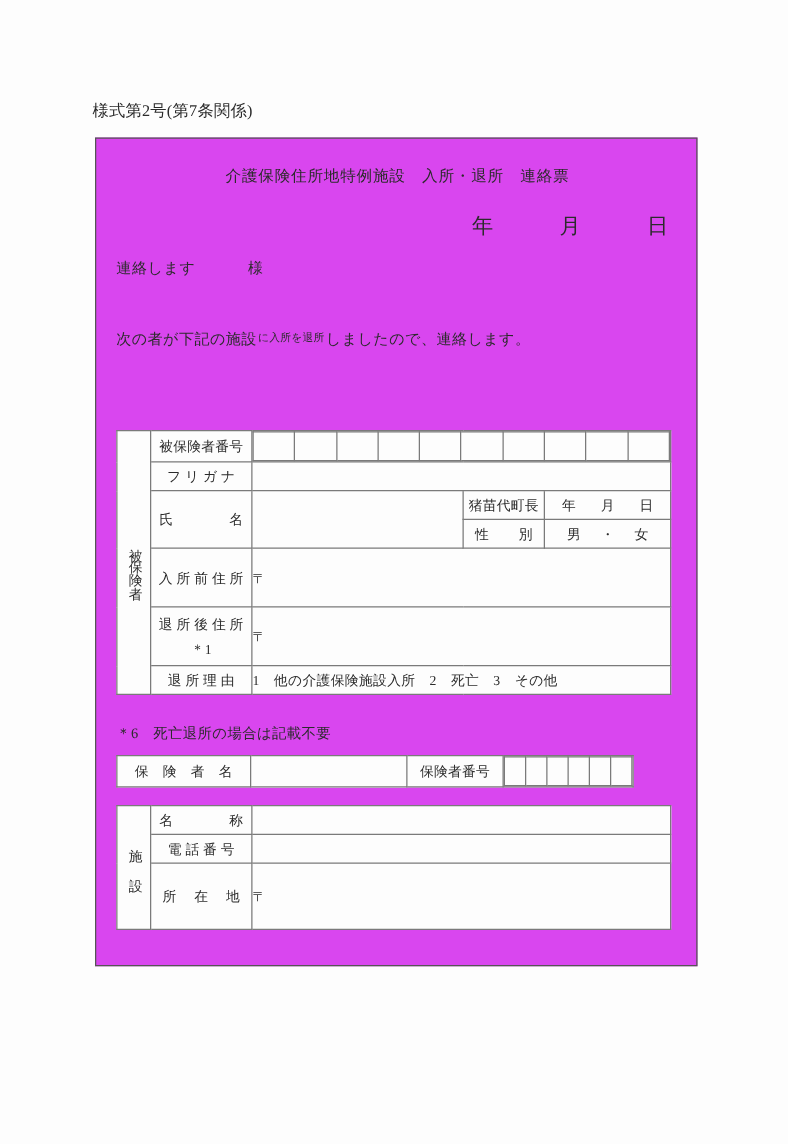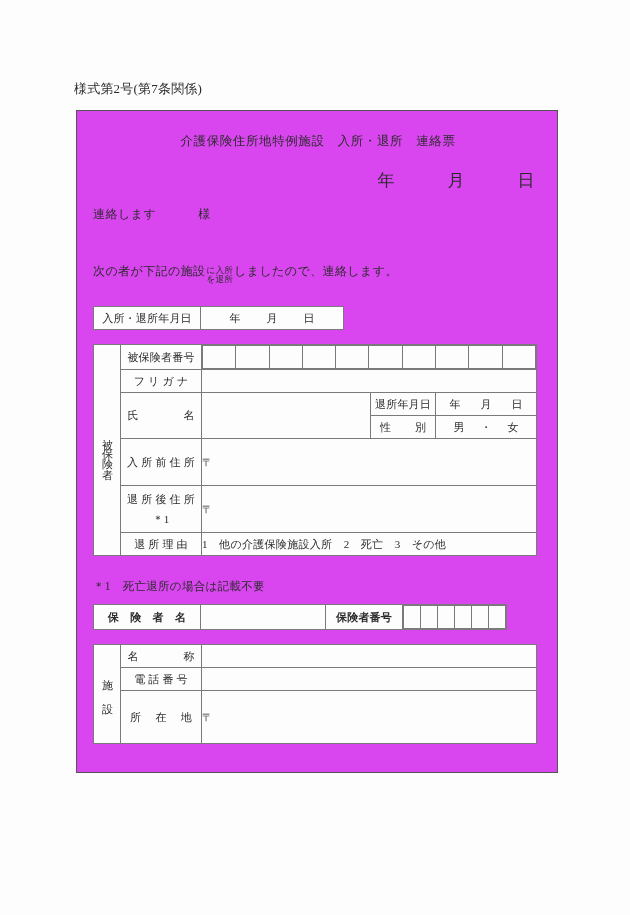--- a/index.html
+++ b/index.html
@@ -81,21 +81,21 @@
     left: 16px;
     top: 152px;
     font-size: 12px;
     letter-spacing: 0.4px;
     white-space: nowrap;
     display: flex;
     align-items: baseline;
   }
   .stack {
     display: inline-flex;
-    flex-direction: column;
+    flex-direction: row;
     font-size: 8.6px;
     line-height: 1.08;
     letter-spacing: 0.2px;
     transform: translateY(-2px);
     margin: 0 1px;
   }
   .stack span { display: block; }
 
   
   .tbl {
@@ -155,21 +155,21 @@
 
   
   #tbl-entrydate { left: 16px; top: 195px; }
   #tbl-entrydate td.k { width: 106px; }
   #tbl-entrydate td.v { width: 142px; }
 
   
   #tbl-insured { left: 16px; top: 233px; }
 
   
-  #tbl-insurer { left: 16px; top: 493px; font-weight: bold; }
+  #tbl-insurer { left: 16px; top: 493px; }
 
   
   #tbl-facility { left: 16px; top: 533px; }
 
   .note {
     position: absolute;
     left: 16px;
     top: 468px;
     font-size: 11.5px;
     letter-spacing: 0.3px;
@@ -195,34 +195,20 @@
 
     <div class="statement">
       <span>次の者が下記の施設</span>
         <span class="stack">
           <span>に入所</span>
           <span>を退所</span>
         </span>
         <span>しましたので、連絡します。</span>
     </div>
 
-    <table class="tbl" id="tbl-entrydate">
-      <tbody>
-          <tr>
-        <td class="k lbl">入所・退所年月日</td>
-        <td class="v">
-          <div class="datecell">
-            <span>年</span>
-            <span>月</span>
-            <span>日</span>
-          </div>
-        </td>
-      </tr>
-    </tbody>
-      </table>
 
     <table class="tbl" id="tbl-insured">
 
       <tbody>
           <tr>
         <td class="vert" rowspan="7" style="width:26px;">
           <span>被保険者</span>
         </td>
         <td class="lbl" style="width:80px;">被保険者番号</td>
         <td colspan="3" style="padding:0;">
@@ -246,21 +232,21 @@
       </tr>
 
       <tr>
         <td class="lbl">フ リ ガ ナ</td>
         <td colspan="3" class="blankbox"></td>
       </tr>
 
       <tr>
         <td class="lbl" rowspan="2">氏　　　　名</td>
         <td rowspan="2" style="width:168px;" class="blankbox"></td>
-        <td class="lbl" style="width:64px;">退所年月日</td>
+        <td class="lbl" style="width:64px;">猪苗代町長</td>
         <td style="width:100px;">
           <div class="datecell-n">
             <span>年</span>
             <span>月</span>
             <span>日</span>
           </div>
         </td>
       </tr>
 
       <tr>
@@ -296,21 +282,21 @@
         </td>
       </tr>
 
       <tr>
         <td class="lbl">退  所  理  由</td>
         <td colspan="3" class="cellrow">1　他の介護保険施設入所　2　死亡　3　その他</td>
       </tr>
     </tbody>
       </table>
 
-    <div class="note">＊1　死亡退所の場合は記載不要</div>
+    <div class="note">＊6　死亡退所の場合は記載不要</div>
 
     <table class="tbl" id="tbl-insurer">
       <tbody>
           <tr>
         <td class="lbl" style="width:106px;">保　険　者　名</td>
         <td style="width:124px;" class="blankbox"></td>
         <td class="lbl" style="width:76px;">保険者番号</td>
         <td style="padding:0;">
           <table style="border-collapse:collapse;table-layout:fixed;">
             <tbody>

